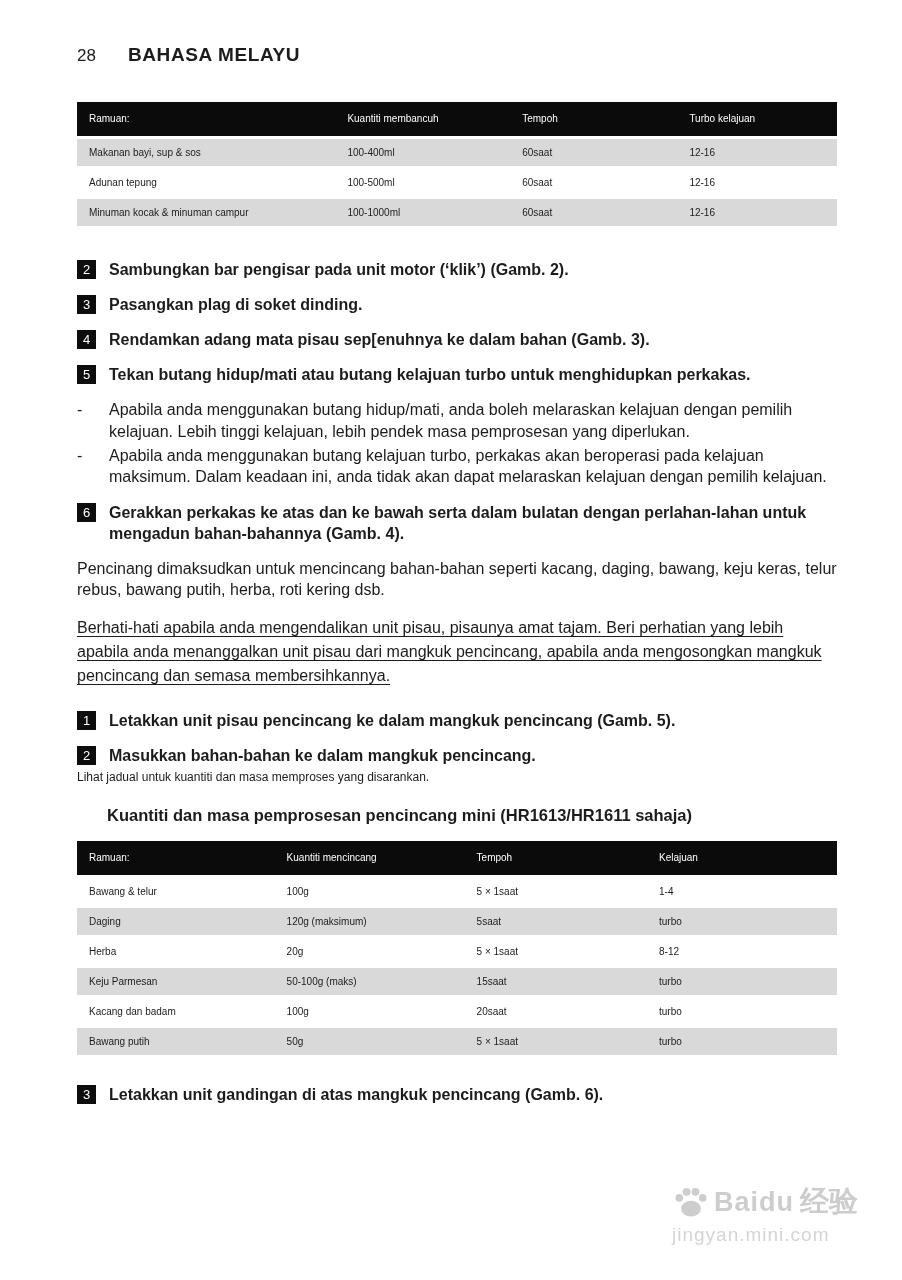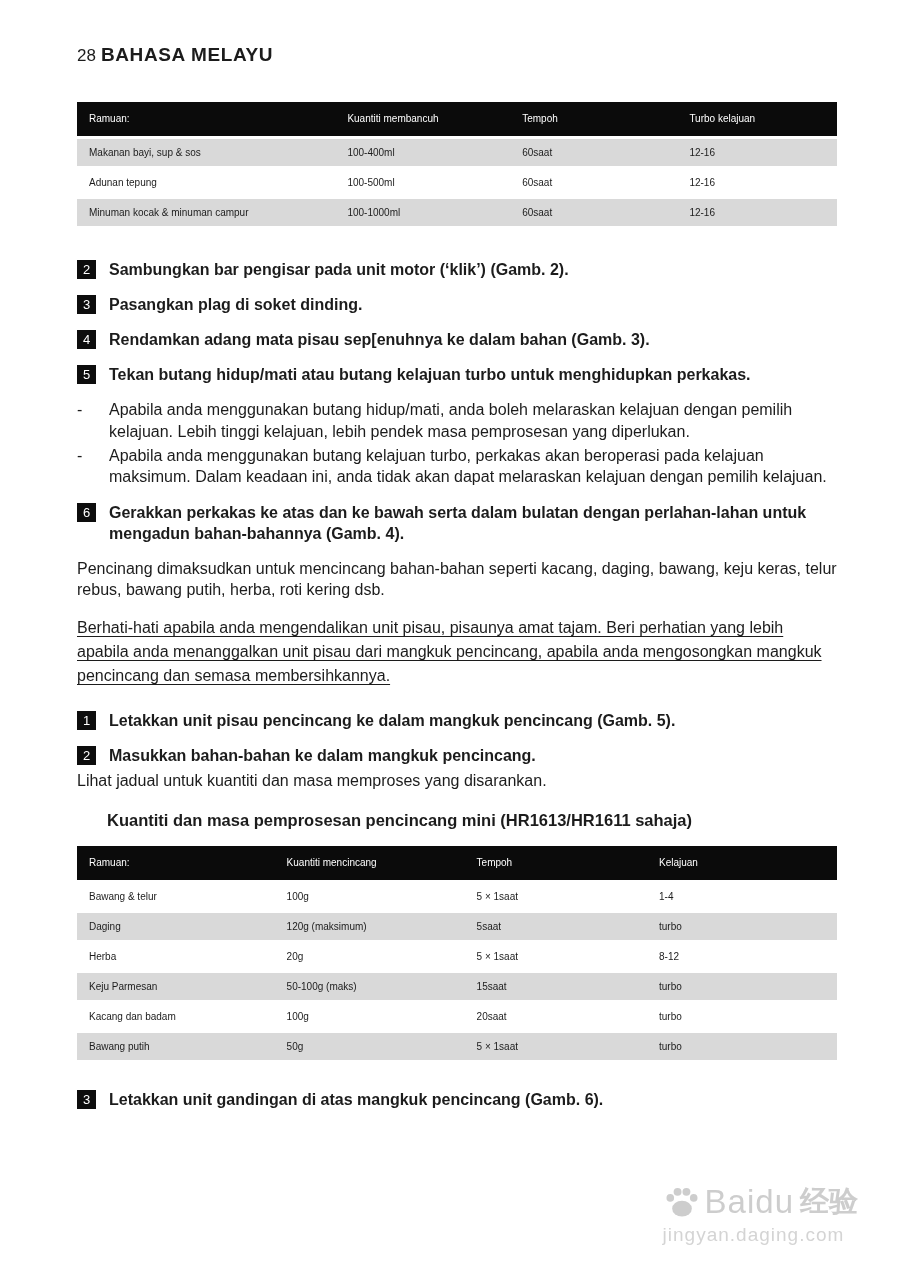--- a/index.html
+++ b/index.html
@@ -8,21 +8,21 @@
     background: #ffffff;
     font-family: "Liberation Sans", "DejaVu Sans", sans-serif;
     color: #1c1c1c;
     position: relative;
     overflow: hidden;
     -webkit-font-smoothing: antialiased;
   }
   .page { padding: 44px 65px 0 77px; position: relative; }
 
   
-  .doc-header { display: flex; align-items: baseline; gap: 5px; }
+  .doc-header { display: flex; align-items: baseline; gap: 32px; }
   .page-num { font-size: 17px; }
   .lang-title { font-size: 19px; font-weight: bold; letter-spacing: 0.6px; }
 
   
   table { width: 100%; border-collapse: collapse; font-size: 10px; table-layout: fixed; }
   thead th {
     background: #0b0b0b; color: #ffffff;
     font-weight: normal; text-align: left;
     padding: 10px 12px 11px 12px; vertical-align: top;
     border-bottom: 3px solid #ffffff;
@@ -71,36 +71,36 @@
     font-weight: bold; font-size: 16.5px;
     padding-left: 30px; margin: 22px 0 15px 0;
   }
   .para { font-size: 16px; line-height: 1.35; margin: 0 0 15px 0; }
   .warning {
     font-size: 16px; line-height: 1.5; margin: 6px 0 22px 0;
     text-decoration: underline;
     text-decoration-skip-ink: none;
     text-underline-offset: 3px;
   }
-  .table-note { font-size: 16px; line-height: 1.32; margin: 2px 0 16px 0; }
+  .table-note { font-size: 12px; line-height: 1.32; margin: 2px 0 16px 0; }
   .chop-heading {
     font-weight: bold; font-size: 16.5px;
     padding-left: 30px; margin: 20px 0 16px 0;
   }
   #chop-table { margin-bottom: 26px; }
 
   
   .watermark {
     position: absolute; right: 44px; bottom: 34px;
     color: #c5c5c5; opacity: 0.85;
     text-align: left; user-select: none;
   }
   .wm-top { display: flex; align-items: center; gap: 4px; }
   .wm-paw { width: 38px; height: 38px; }
-  .wm-brand { font-size: 33px; font-weight: normal; letter-spacing: 1px; }
+  .wm-brand { font-size: 27px; font-weight: bold; letter-spacing: 1px; }
   .wm-cn { font-size: 29px; font-weight: bold; margin-left: 2px; }
   .wm-url { font-size: 19px; letter-spacing: 1px; margin-top: 2px; color: #cdcdcd; }
 </style>
 </head>
 <body>
 
 <div class="page">
 
   <div class="doc-header">
     <span class="page-num">28</span>
@@ -265,14 +265,14 @@
     <svg class="wm-paw" viewBox="0 0 24 24">
       <ellipse cx="12" cy="16.2" rx="6.2" ry="5" fill="currentColor"></ellipse>
       <circle cx="4.6" cy="9.4" r="2.4" fill="currentColor"></circle>
       <circle cx="9.2" cy="5.6" r="2.5" fill="currentColor"></circle>
       <circle cx="14.8" cy="5.6" r="2.5" fill="currentColor"></circle>
       <circle cx="19.4" cy="9.4" r="2.4" fill="currentColor"></circle>
     </svg>
     <span class="wm-brand">Baidu</span>
     <span class="wm-cn">经验</span>
   </div>
-  <div class="wm-url">jingyan.daging.com</div>
+  <div class="wm-url">jingyan.mini.com</div>
 </div>
 
 </body></html>

